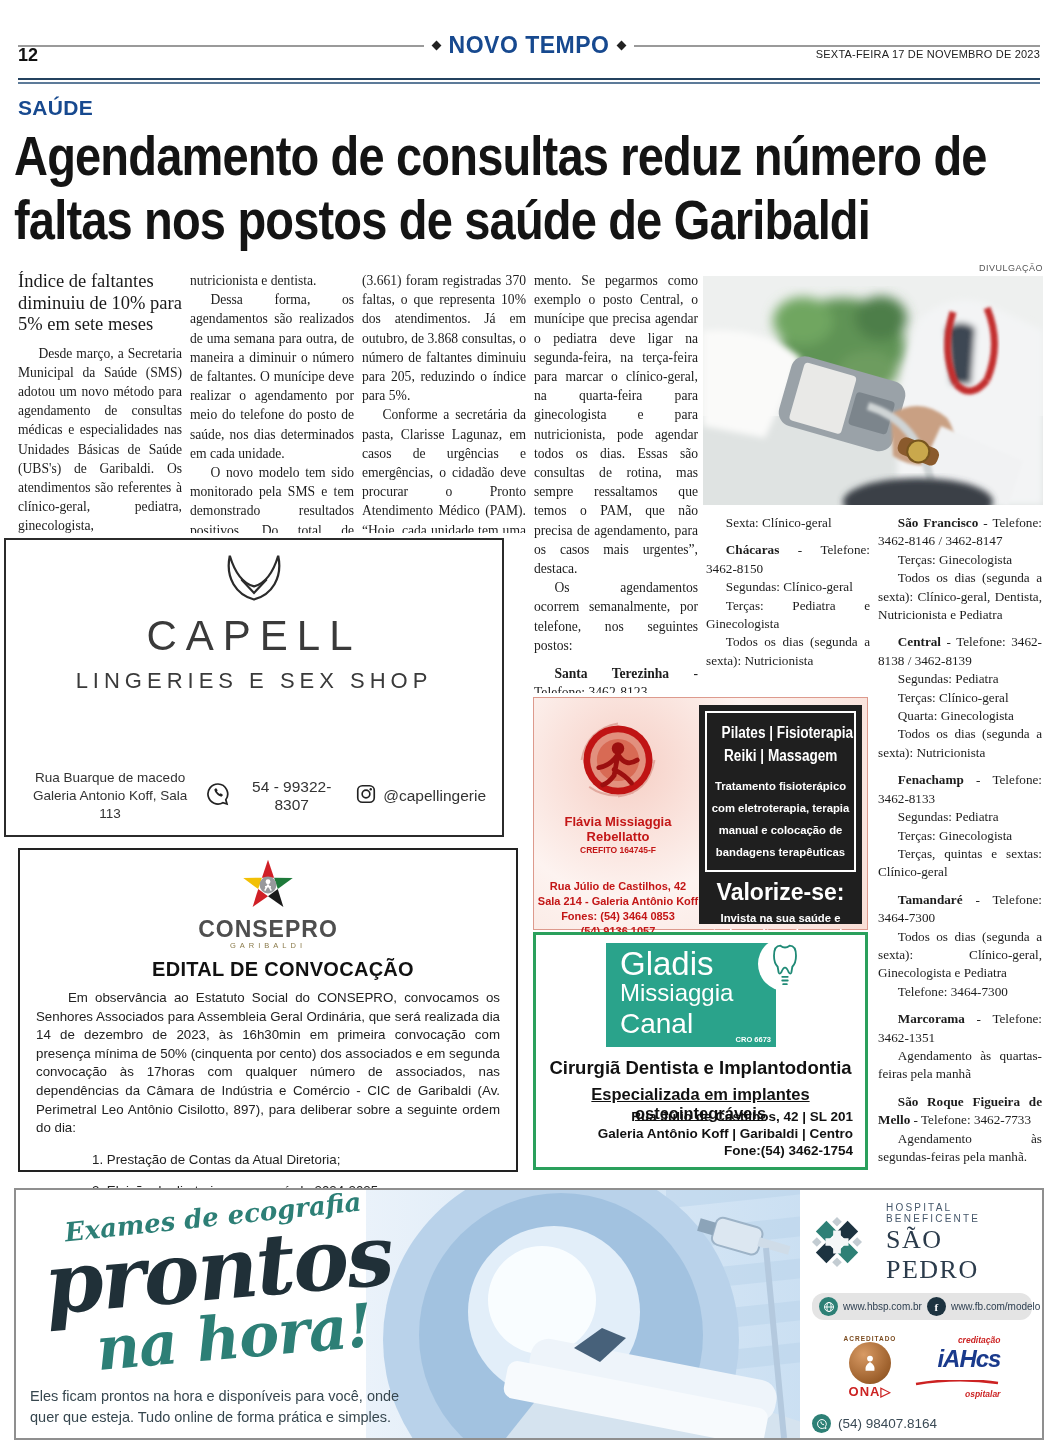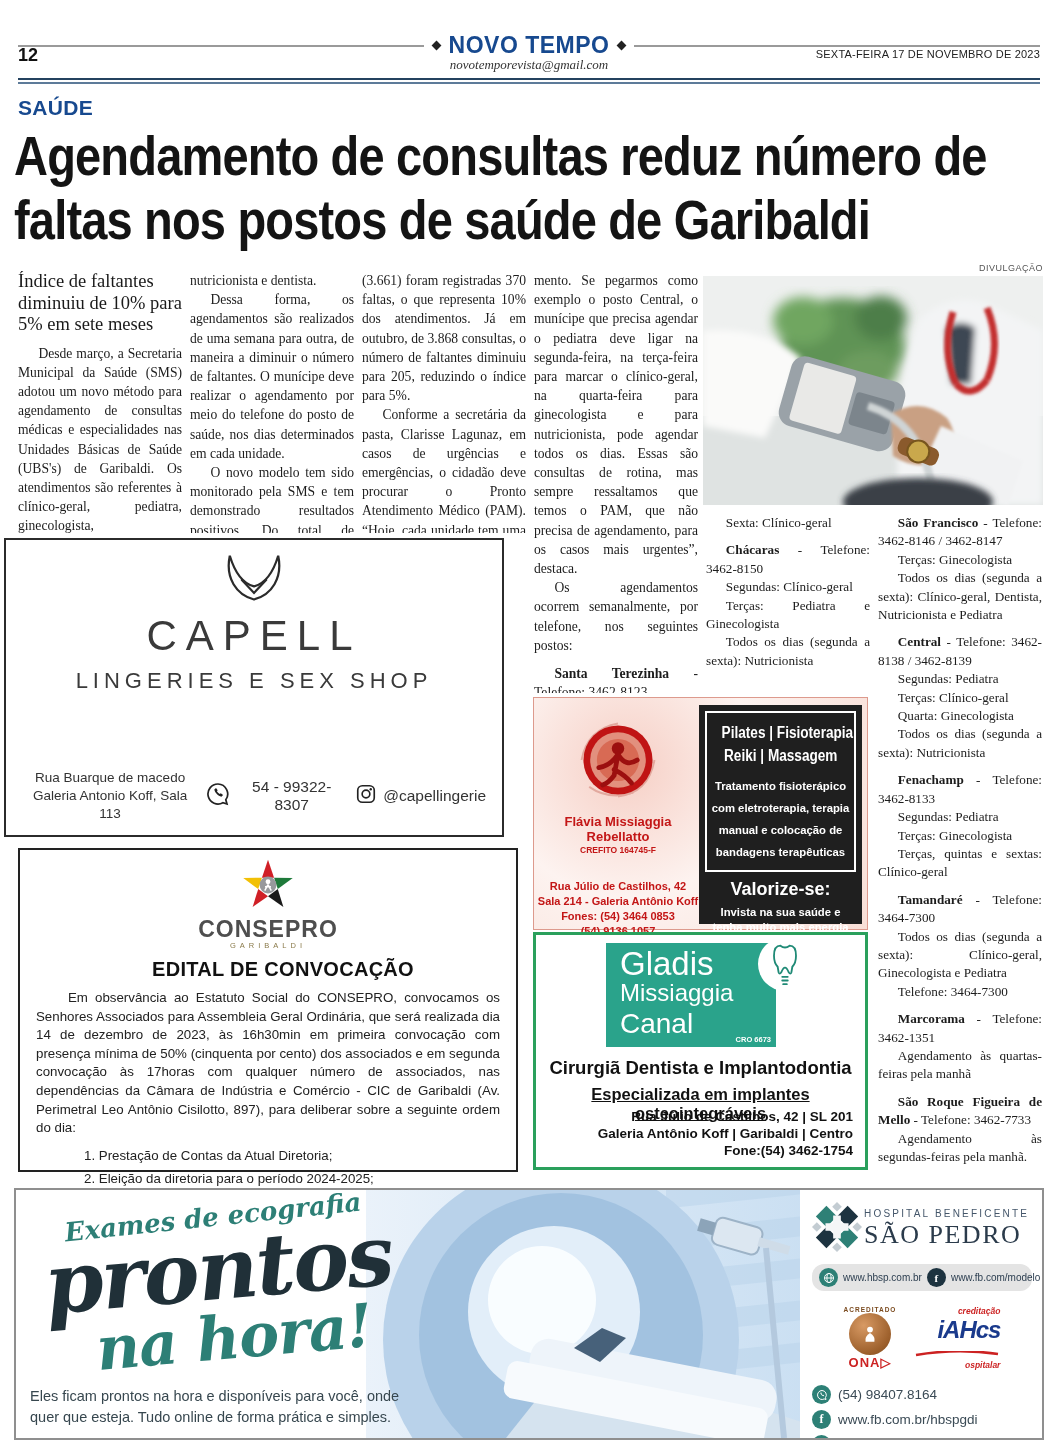--- a/index.html
+++ b/index.html
@@ -55,38 +55,38 @@
 
   
   .ad-consepro{position:absolute;left:18px;top:848px;width:500px;height:324px;border:2px solid #222;
                background:#fff;box-sizing:border-box;text-align:center;}
   .consepro-name{font-weight:bold;font-size:23px;color:#4e4e4e;letter-spacing:1px;line-height:22px;margin-top:2px;}
   .consepro-city{font-size:7.5px;letter-spacing:4px;color:#8a7a4a;margin-top:1px;}
   .consepro-title{font-weight:bold;font-size:20px;color:#111;margin-top:8px;letter-spacing:.3px;padding-left:30px;}
   .consepro-body{font-size:13.3px;line-height:18.6px;text-align:justify;color:#222;
                  margin:8px 16px 0 16px;text-indent:2.4em;}
   .consepro-items{margin:8px 0 0 60px;text-align:left;font-size:13.3px;line-height:19px;color:#222;}
-  .consepro-items p{margin:4px;}
+  .consepro-items p{margin:12px;}
   .consepro-date{font-size:13.3px;color:#222;margin-top:5px;}
   .consepro-sign{font:italic 13.3px "Liberation Sans",sans-serif;color:#222;margin-top:10px;line-height:18px;}
 
   
   .ad-flapil{position:absolute;left:533px;top:697px;width:335px;height:233px;box-sizing:border-box;
              border:1px solid #dd9a8d;
              background:radial-gradient(circle at 28% 30%,#f6cfc5 0%,#fdf3f0 45%,#f8ded6 100%);}
   .flavia{position:absolute;left:0;top:0;width:168px;height:100%;text-align:center;color:#c31616;}
   .flavia-name{font-weight:bold;font-size:13px;margin-top:2px;}
   .flavia-cref{font-weight:bold;font-size:8.5px;margin-top:1px;}
   .flavia-addr{font-weight:bold;font-size:11px;line-height:15px;margin-top:24px;}
   .pilates{position:absolute;right:5px;top:7px;width:163px;height:219px;background:#1f1f1f;box-sizing:border-box;}
   .pilates-inner{margin:6px;border:2px solid #fff;padding:8px 3px 7px 3px;}
   .pilates-title{color:#fff;font-weight:bold;font-size:16px;line-height:23px;text-align:center;white-space:nowrap;}
   .condense{display:inline-block;transform:scaleX(.85);transform-origin:center;}
   .pilates-body{color:#fff;font-weight:bold;font-size:11.3px;line-height:22px;text-align:center;margin-top:8px;}
-  .pilates-call{color:#fff;font-weight:bold;font-size:18px;text-align:center;margin-top:7px;}
+  .pilates-call{color:#fff;font-weight:bold;font-size:23px;text-align:center;margin-top:7px;}
   .pilates-invest{color:#fff;font-weight:bold;font-size:11.3px;line-height:14.5px;text-align:center;margin:5px 6px 0 6px;}
 
   
   .ad-gladis{position:absolute;left:533px;top:932px;width:335px;height:238px;box-sizing:border-box;
              border:3px solid #2aa05c;background:#fff;}
   .gladis-box{position:absolute;left:70px;top:8px;width:170px;height:104px;background:#2aa38b;color:#fff;
               padding:4px 0 0 14px;box-sizing:border-box;}
   .gladis-l1{font-size:33px;line-height:33px;}
   .gladis-l2{font-size:24px;line-height:25px;}
   .gladis-l3{font-size:28px;line-height:31px;margin-top:3px;}
@@ -106,21 +106,21 @@
   .banner-left{position:absolute;left:0;top:0;width:400px;height:100%;}
   .script1{position:absolute;left:48px;top:12px;color:#2d7f76;font:italic bold 26px "DejaVu Serif",serif;
            transform:rotate(-6deg);}
   .script2{position:absolute;left:28px;top:30px;color:#203038;font:italic bold 84px "DejaVu Serif",serif;
            transform:rotate(-5deg);letter-spacing:-2px;}
   .script3{position:absolute;left:80px;top:112px;color:#2d7f76;font:italic bold 60px "DejaVu Serif",serif;
            transform:rotate(-5deg);letter-spacing:-1px;}
   .banner-copy{position:absolute;left:14px;bottom:10px;width:392px;font-size:14.5px;line-height:21px;color:#37474f;}
   .banner-right{position:absolute;right:0;top:0;width:242px;height:100%;background:#fff;box-sizing:border-box;
                 padding:12px 10px 8px 12px;}
-  .hosp-logo-row{display:flex;align-items:center;gap:2px;}
+  .hosp-logo-row{display:flex;align-items:center;gap:24px;}
   .hosp-label{font-size:10px;letter-spacing:2.2px;color:#44566a;}
   .hosp-name{font:26px "Liberation Serif",serif;letter-spacing:1.5px;color:#2b3b4b;margin-top:1px;}
   .hosp-pill{margin-top:8px;background:#e4e4e4;border-radius:12px;padding:4px 7px;display:flex;align-items:center;
              gap:5px;font-size:10px;color:#2c3e50;white-space:nowrap;}
   .badges{display:flex;align-items:center;justify-content:center;gap:18px;margin-top:10px;height:74px;}
   .ona{display:flex;flex-direction:column;align-items:center;}
   .ona-arc{font-size:6.5px;letter-spacing:1px;color:#7a4a1e;font-weight:bold;}
   .ona-coin{width:42px;height:42px;border-radius:50%;
             background:radial-gradient(circle at 35% 30%,#d89a64,#9c5f2b 70%,#7a4a1e);
             display:flex;align-items:center;justify-content:center;}
@@ -140,21 +140,20 @@
 <div class="page">
 
   <div class="masthead-row">
     <div class="mast-rule"></div>
     <div class="mast-diamond"></div>
     <div class="mast-title">NOVO TEMPO</div>
     <div class="mast-diamond"></div>
     <div class="mast-rule"></div>
   </div>
   <div class="page-number">12</div>
-  <div class="mast-email">novotemporevista@gmail.com</div>
   <div class="page-date">SEXTA-FEIRA 17 DE NOVEMBRO DE 2023</div>
   <div class="double-rule"></div>
   <div class="section-label">SAÚDE</div>
 
   <h1 class="headline"><span>Agendamento de consultas reduz número de</span><br><span>faltas nos postos de saúde de Garibaldi</span></h1>
 
   <div class="photo-credit">DIVULGAÇÃO</div>
   <div class="photo">
     <svg width="340" height="229" viewBox="0 0 340 229">
       <defs>

